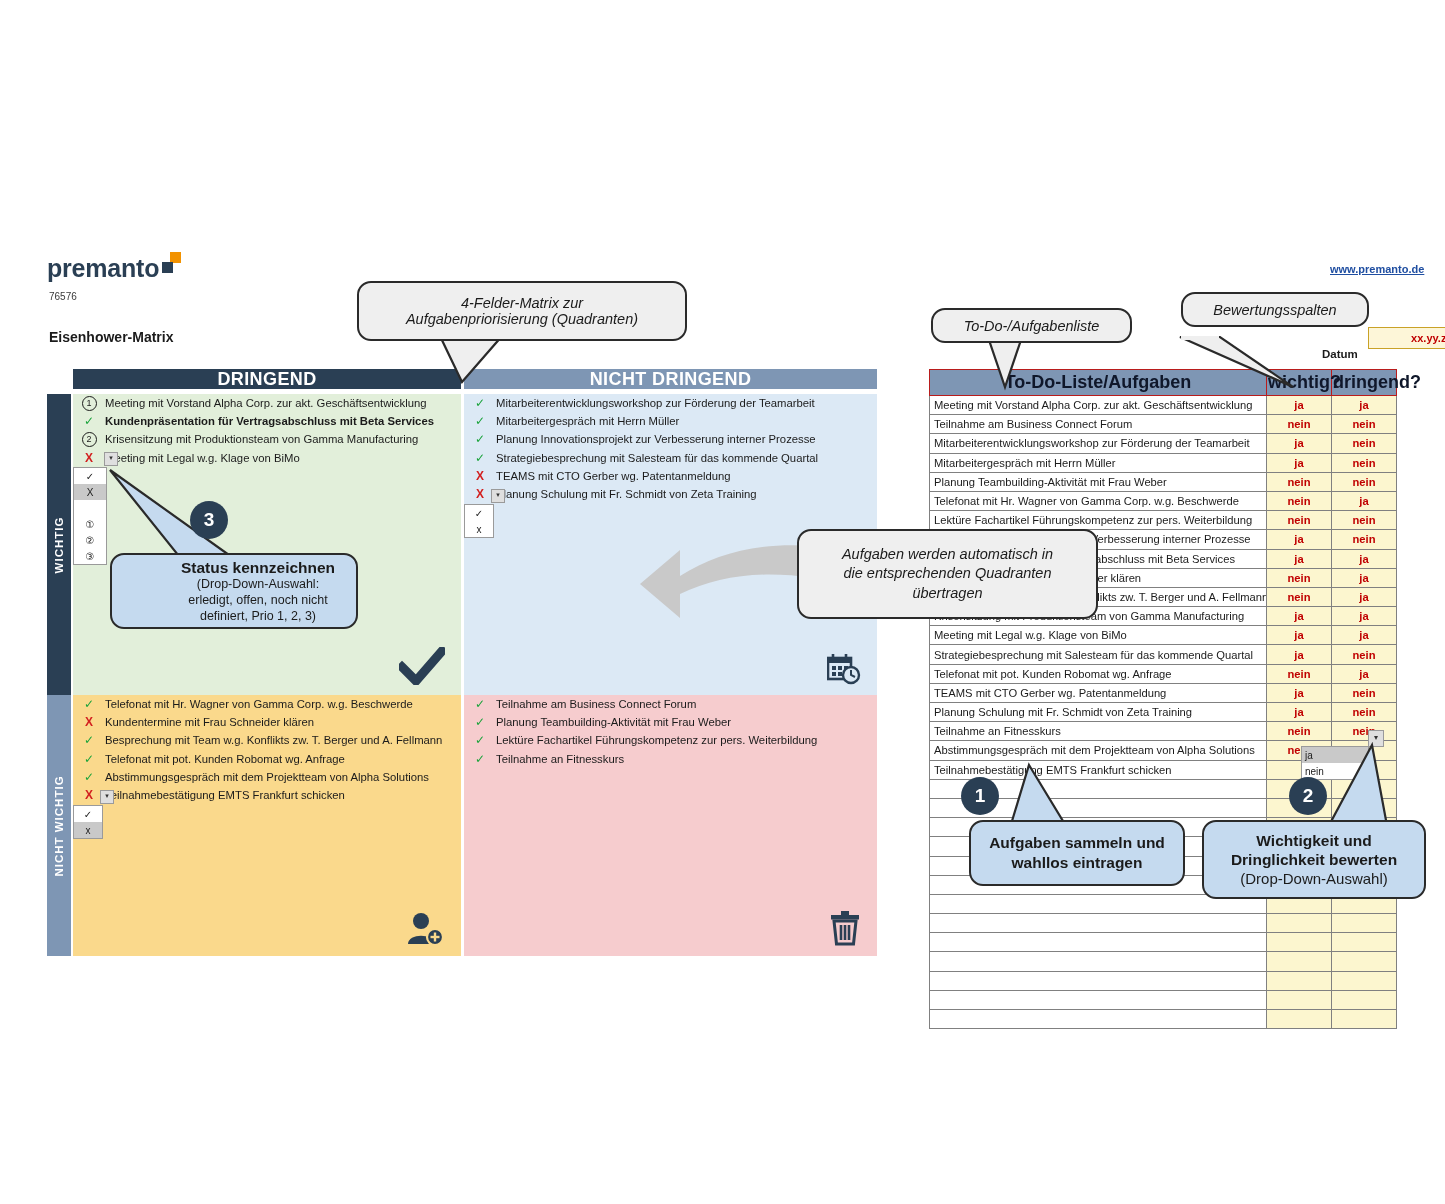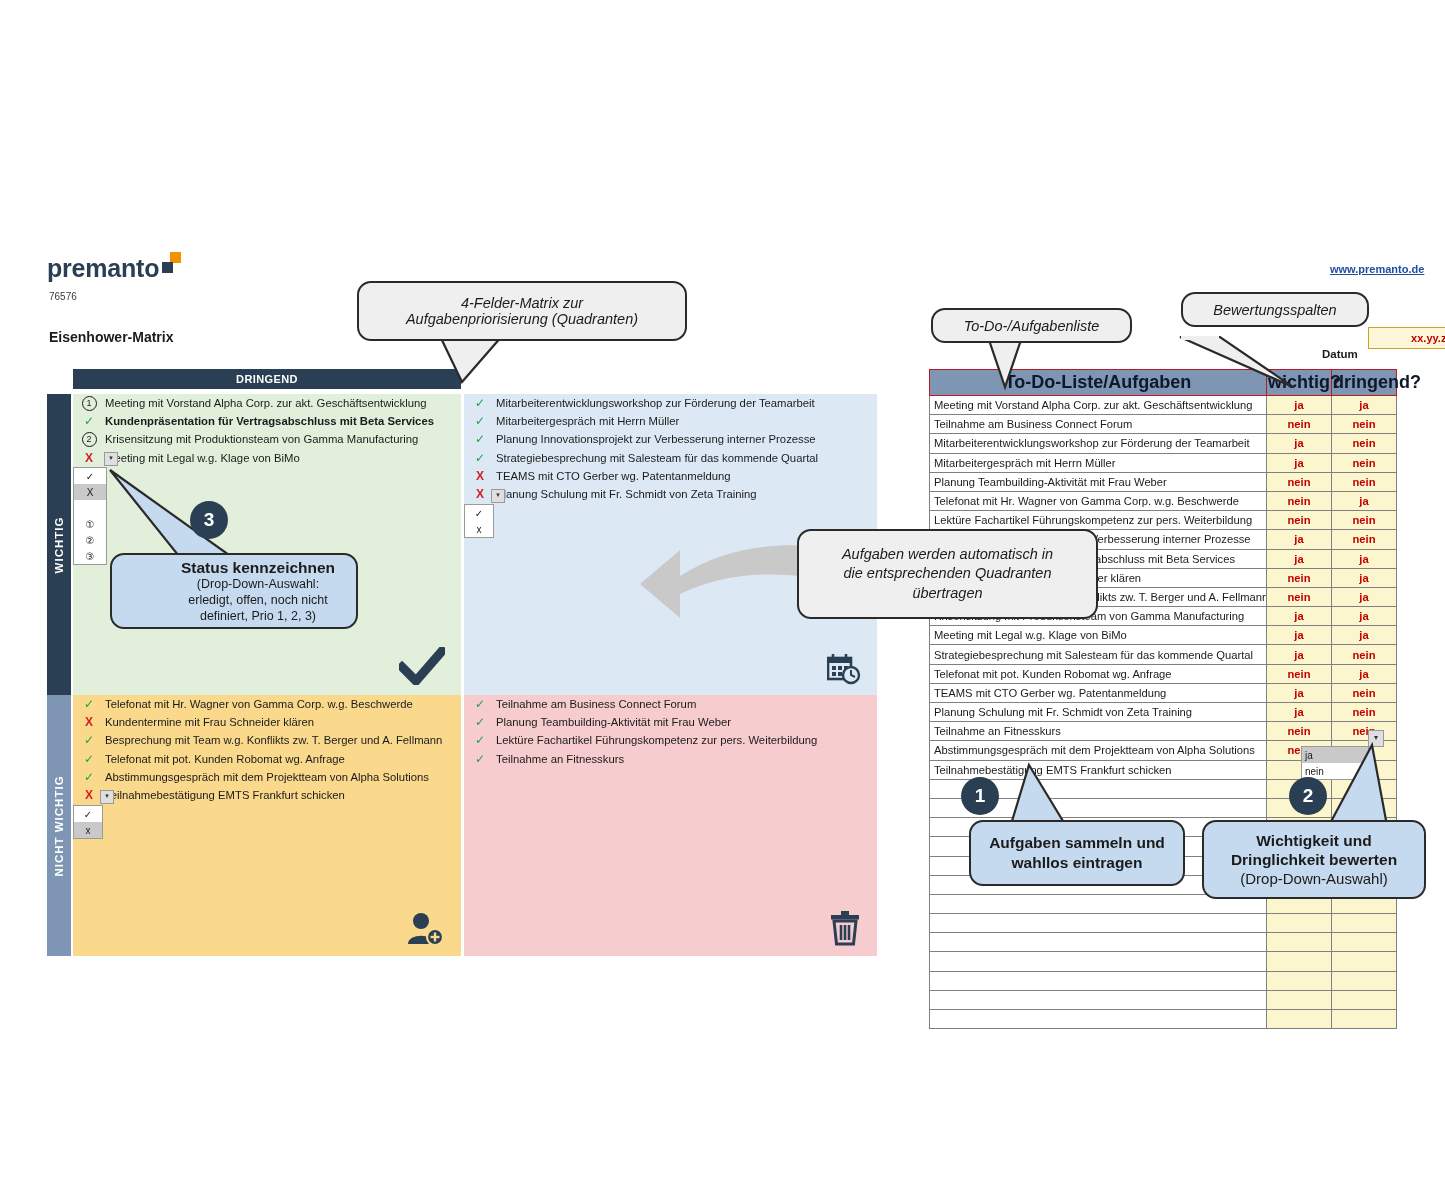--- a/index.html
+++ b/index.html
@@ -20,21 +20,21 @@
   #docnum{left:49px;top:291px;font-size:10px;color:#3a3a3a;}
   #doctitle{left:49px;top:329px;font-size:14px;font-weight:bold;color:#1b1b1b;}
   #weburl{left:1330px;top:263px;font-size:11px;color:#1f4ea1;text-decoration:underline;font-weight:bold;}
   #datum-label{left:1322px;top:348px;font-size:11.5px;font-weight:bold;color:#1b1b1b;}
   #datum-box{left:1368px;top:327px;width:64px;height:20px;background:#fdf6d8;border:1px solid #c9a227;
       color:#c00000;font-weight:bold;font-size:11px;display:flex;align-items:center;justify-content:center;padding-left:36px;}
 
   
   #matrix{left:47px;top:369px;width:830px;height:587px;}
   .col-head{position:absolute;height:20px;display:flex;align-items:center;justify-content:center;
-      color:#ffffff;font-weight:bold;font-size:11px;letter-spacing:.4px;}
+      color:#ffffff;font-weight:bold;font-size:18px;letter-spacing:.4px;}
   #head-dringend{left:26px;top:0;width:388px;background:#2a3f54;}
   #head-nicht{left:417px;top:0;width:413px;background:#7e96b4;}
 
   .row-head{position:absolute;width:24px;display:flex;align-items:center;justify-content:center;
       color:#ffffff;font-weight:bold;font-size:11.5px;letter-spacing:1px;}
   .row-head span{transform:rotate(-90deg);white-space:nowrap;}
   #head-wichtig{left:0;top:25px;height:301px;background:#2a3f54;}
   #head-nwichtig{left:0;top:326px;height:261px;background:#7e96b4;}
 
   .quad{position:absolute;}
@@ -94,20 +94,21 @@
   <span class="word">premanto</span><span class="mark"><span class="sq1"></span><span class="sq2"></span></span>
 </div>
 <div class="abs" id="docnum">76576</div>
 <div class="abs" id="doctitle">Eisenhower-Matrix</div>
 <a class="abs" id="weburl" href="#">www.premanto.de</a>
 <div class="abs" id="datum-label">Datum</div>
 <div class="abs" id="datum-box">xx.yy.zzzz</div>
 
 <div class="abs" id="matrix">
   <div class="col-head" id="head-dringend">DRINGEND</div>
+  <div class="col-head" id="head-nicht">NICHT DRINGEND</div>
   <div class="row-head" id="head-wichtig">
       <span>WICHTIG</span>
     </div>
   <div class="row-head" id="head-nwichtig">
       <span>NICHT WICHTIG</span>
     </div>
 
   <div class="quad" id="q1">
     <div class="statcol" id="stat-q1">
         <div class="srow">

